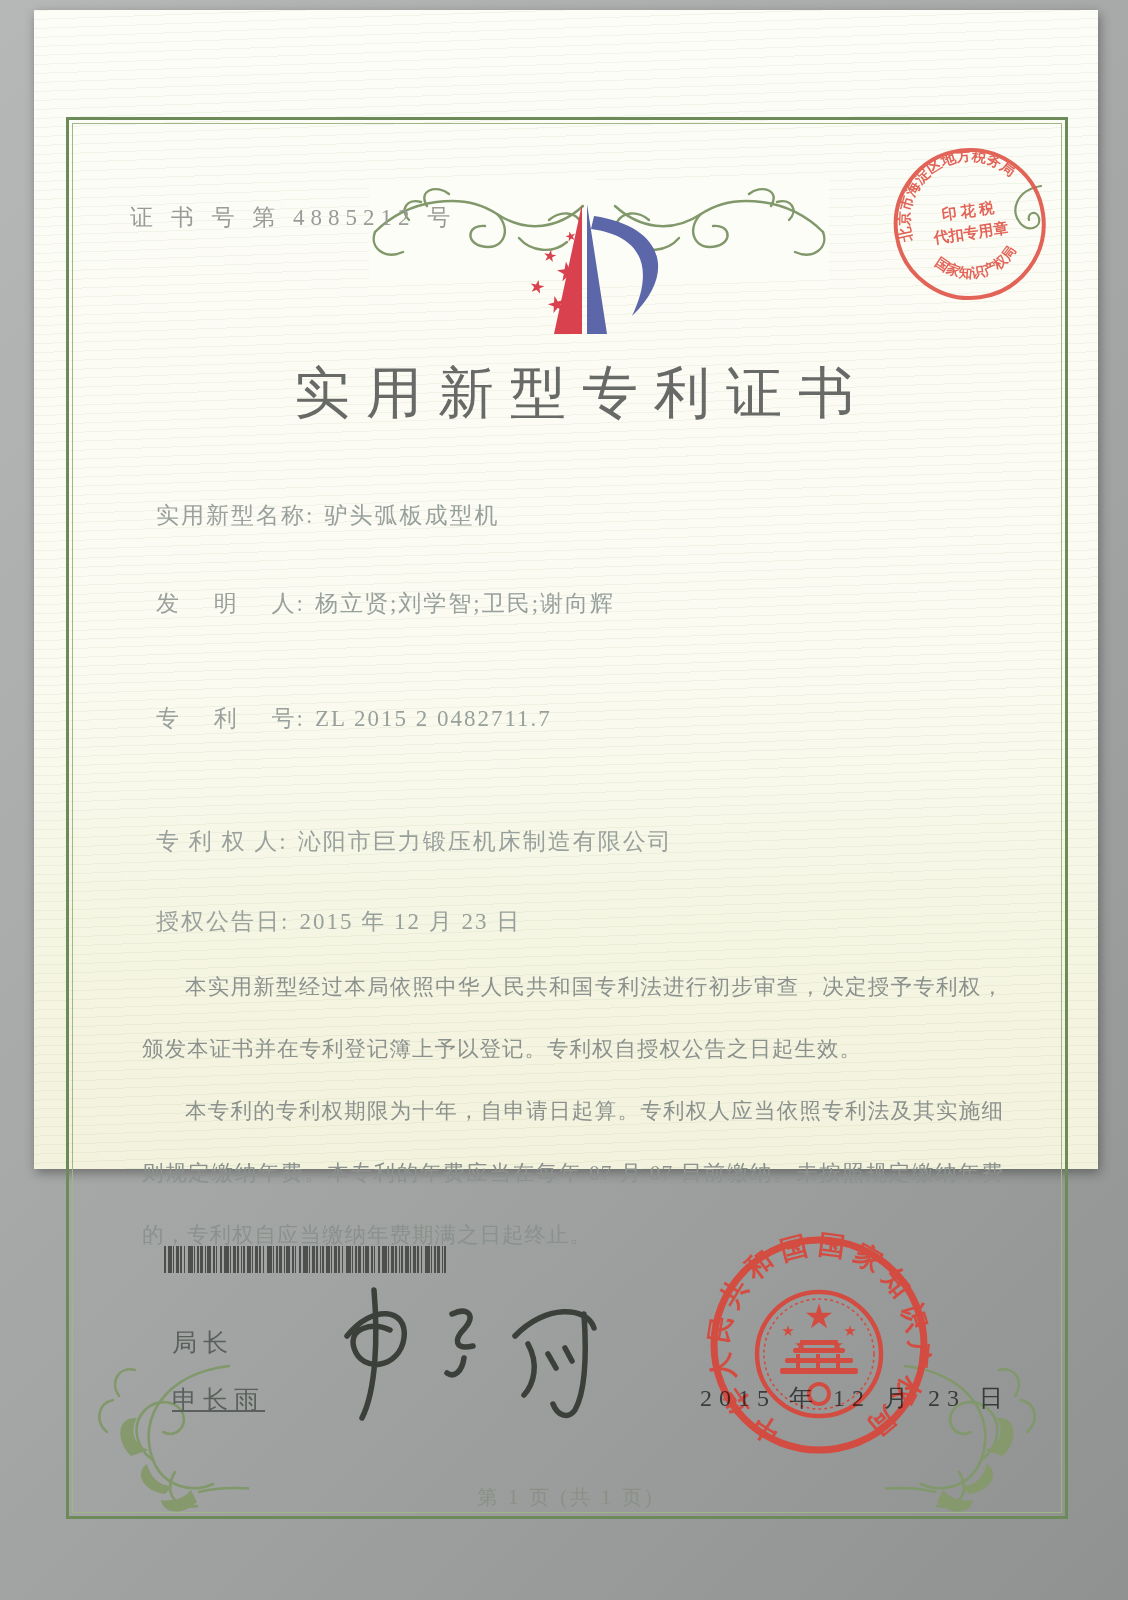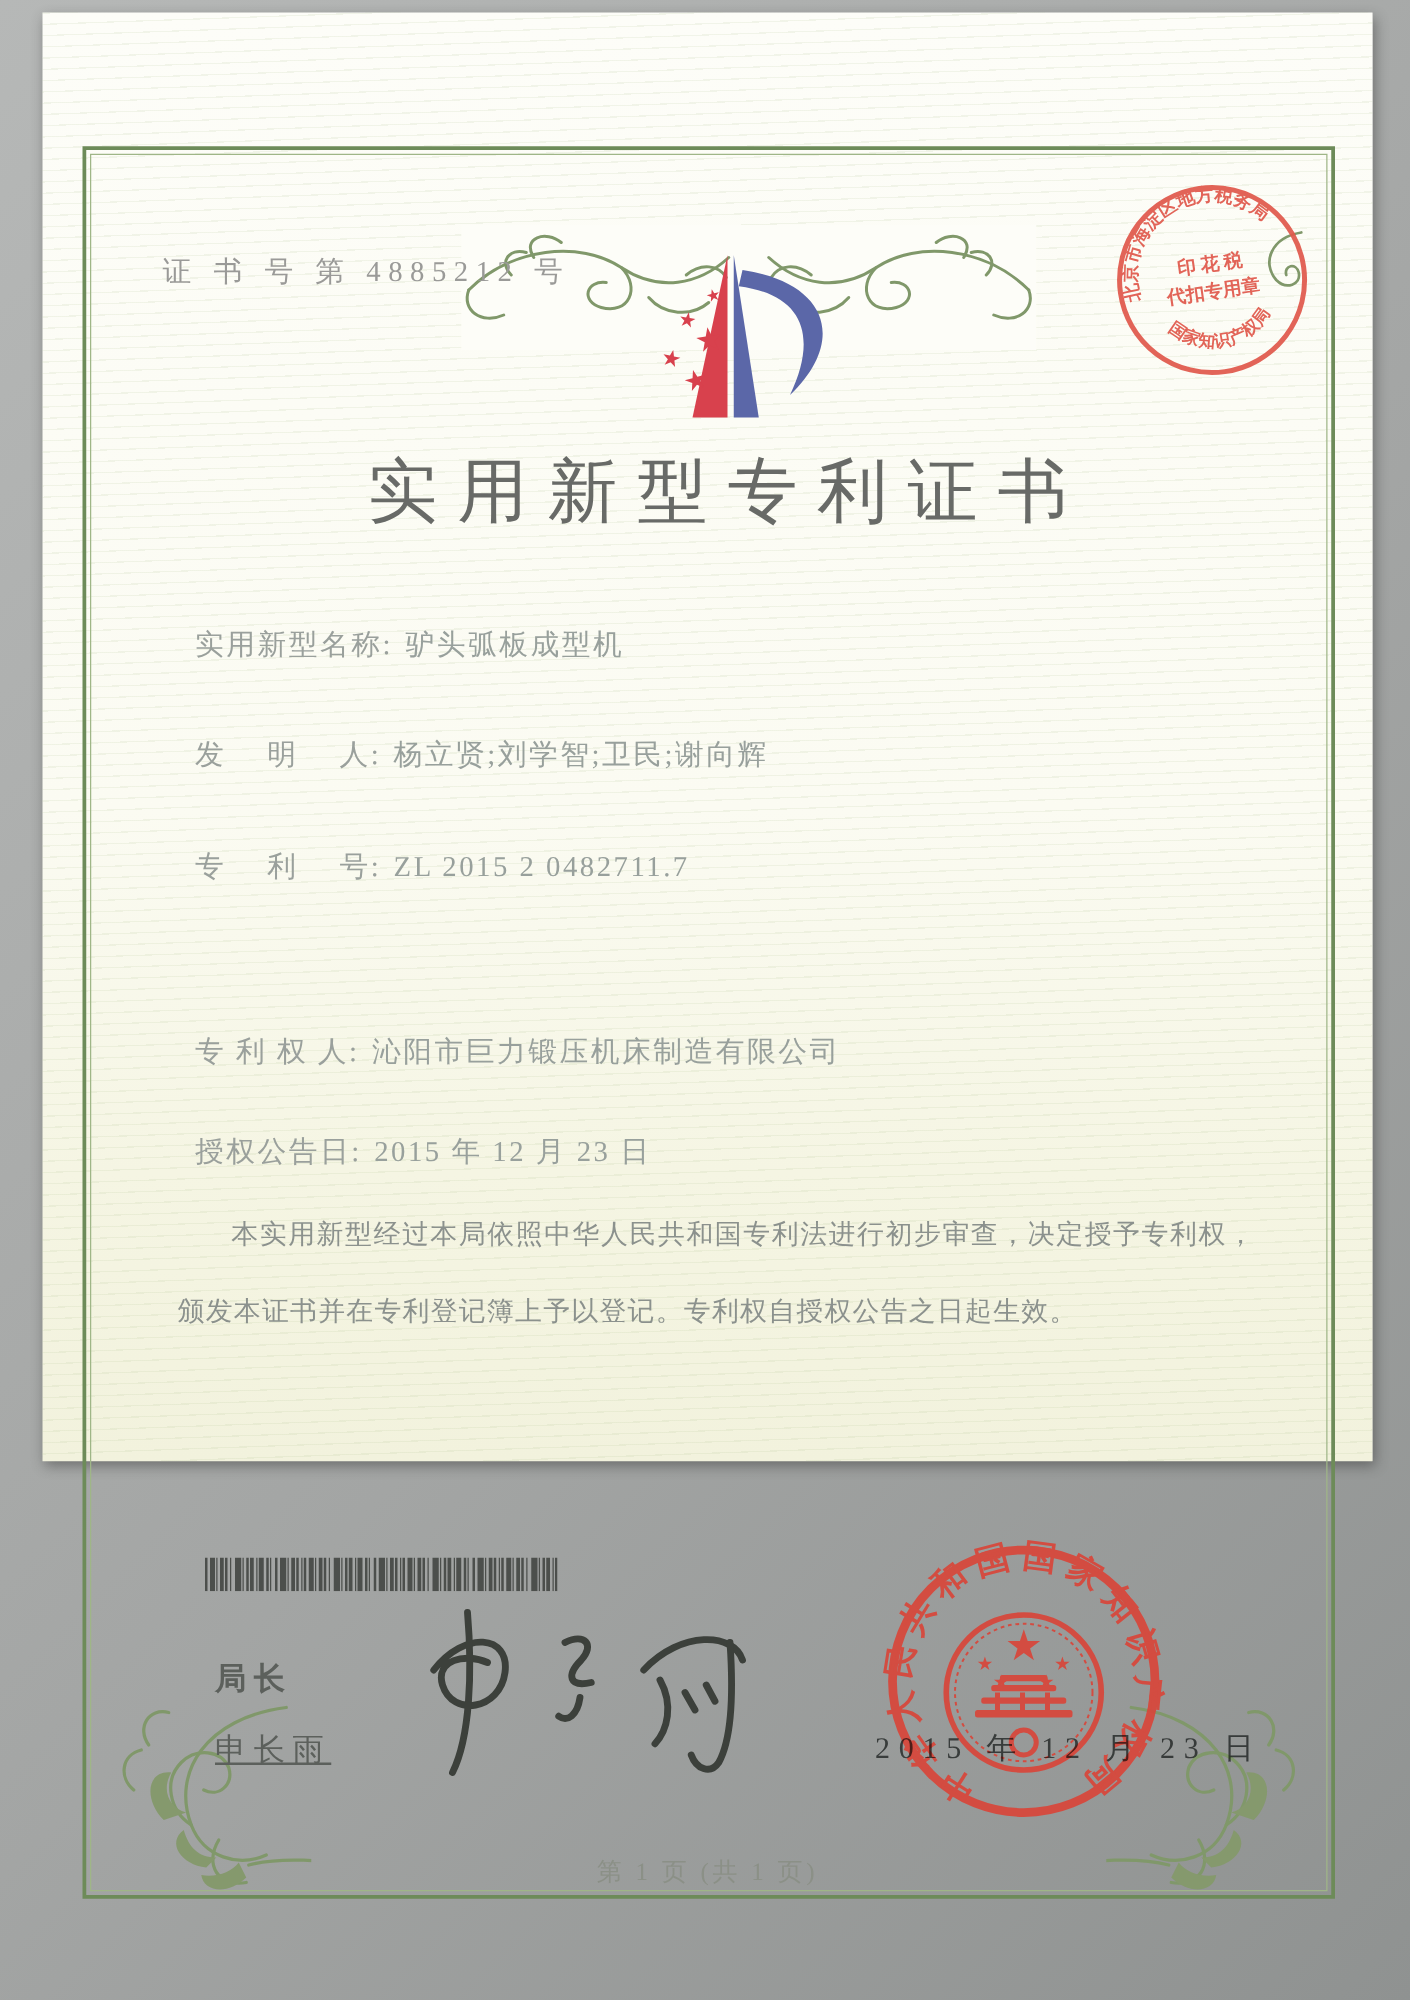--- a/index.html
+++ b/index.html
@@ -23,30 +23,30 @@
   .curl-tr{position:absolute;right:18px;top:60px;width:60px;height:60px;}
 
   .cert-no{position:absolute;left:96px;top:192px;font-size:23px;letter-spacing:6px;color:#9a9a98;}
   .logo{position:absolute;left:460px;top:186px;}
   .tax-stamp{position:absolute;left:856px;top:134px;transform:rotate(-8deg);opacity:.92;}
   .title{position:absolute;left:16px;top:346px;width:1064px;text-align:center;
          font-size:56px;letter-spacing:16px;color:#686a67;font-weight:400;}
 
   .field{position:absolute;left:122px;font-size:23px;color:#9aa09c;letter-spacing:2px;white-space:nowrap;}
   .field .val{margin-left:10px;color:#98a09c;}
-  .f0{top:490px;} .f1{top:578px;} .f2{top:668px;} .f3{top:736px;} .f4{top:816px;} .f5{top:896px;}
+  .f0{top:490px;} .f1{top:578px;} .f2{top:693px;} .f3{top:736px;} .f4{top:816px;} .f5{top:896px;}
 
   .body-text{position:absolute;left:108px;top:946px;width:862px;font-size:21.5px;
          line-height:62px;color:#8b918d;text-align:justify;letter-spacing:1px;}
   .body-text p{margin:0;text-indent:2em;}
 
   .barcode{position:absolute;left:130px;top:1236px;}
   .official{position:absolute;left:138px;top:1316px;color:#53565299;
          font-family:"Liberation Sans","DejaVu Sans",sans-serif;}
-  .official .post{font-size:25px;color:#5c605c;letter-spacing:6px;font-weight:bold;}
+  .official .post{font-size:25px;color:#5c605c;letter-spacing:6px;}
   .official .name{font-size:25px;color:#5c605c;letter-spacing:6px;margin-top:24px;text-decoration:underline;}
   .signature{position:absolute;left:268px;top:1268px;}
 
   .office-seal{position:absolute;left:662px;top:1212px;opacity:.93;}
   .seal-date{position:absolute;left:666px;top:1372px;font-size:24px;letter-spacing:7px;
          color:#5e6362;mix-blend-mode:multiply;z-index:5;white-space:nowrap;}
   .footer{position:absolute;left:0;top:1474px;width:1064px;text-align:center;
          font-size:20px;letter-spacing:3px;color:#8b9087;}
   .green-stroke{stroke:#80986a;fill:none;stroke-linecap:round;}
 </style>
@@ -172,20 +172,21 @@
     </div>
     <div class="field f4">
       <span>专 利 权 人:</span><span class="val">沁阳市巨力锻压机床制造有限公司</span>
     </div>
     <div class="field f5">
       <span>授权公告日:</span><span class="val">2015 年 12 月 23 日</span>
     </div>
 
     <div class="body-text">
       <p>本实用新型经过本局依照中华人民共和国专利法进行初步审查，决定授予专利权，颁发本证书并在专利登记簿上予以登记。专利权自授权公告之日起生效。</p>
+      <p>本专利的专利权期限为十年，自申请日起算。专利权人应当依照专利法及其实施细则规定缴纳年费。本专利的年费应当在每年 07 月 07 日前缴纳。未按照规定缴纳年费的，专利权自应当缴纳年费期满之日起终止。</p>
     </div>
 
     <div class="barcode">
       <svg width="282" height="27" viewBox="0 0 282 27">
         <line x1="0" y1="13.5" x2="282" y2="13.5" stroke="#4c4f4c" stroke-width="27" stroke-dasharray="2 2 4 1 1 2 3 1 2 2 1 3 5 1 1 2 2 1 3 2 1 1 4 2 2 1 1 3 2 2 5 1 1 2 3 1 2 2 1 1"></line>
       </svg>
     </div>
 
     <div class="official">
       <div class="post">局长</div>

